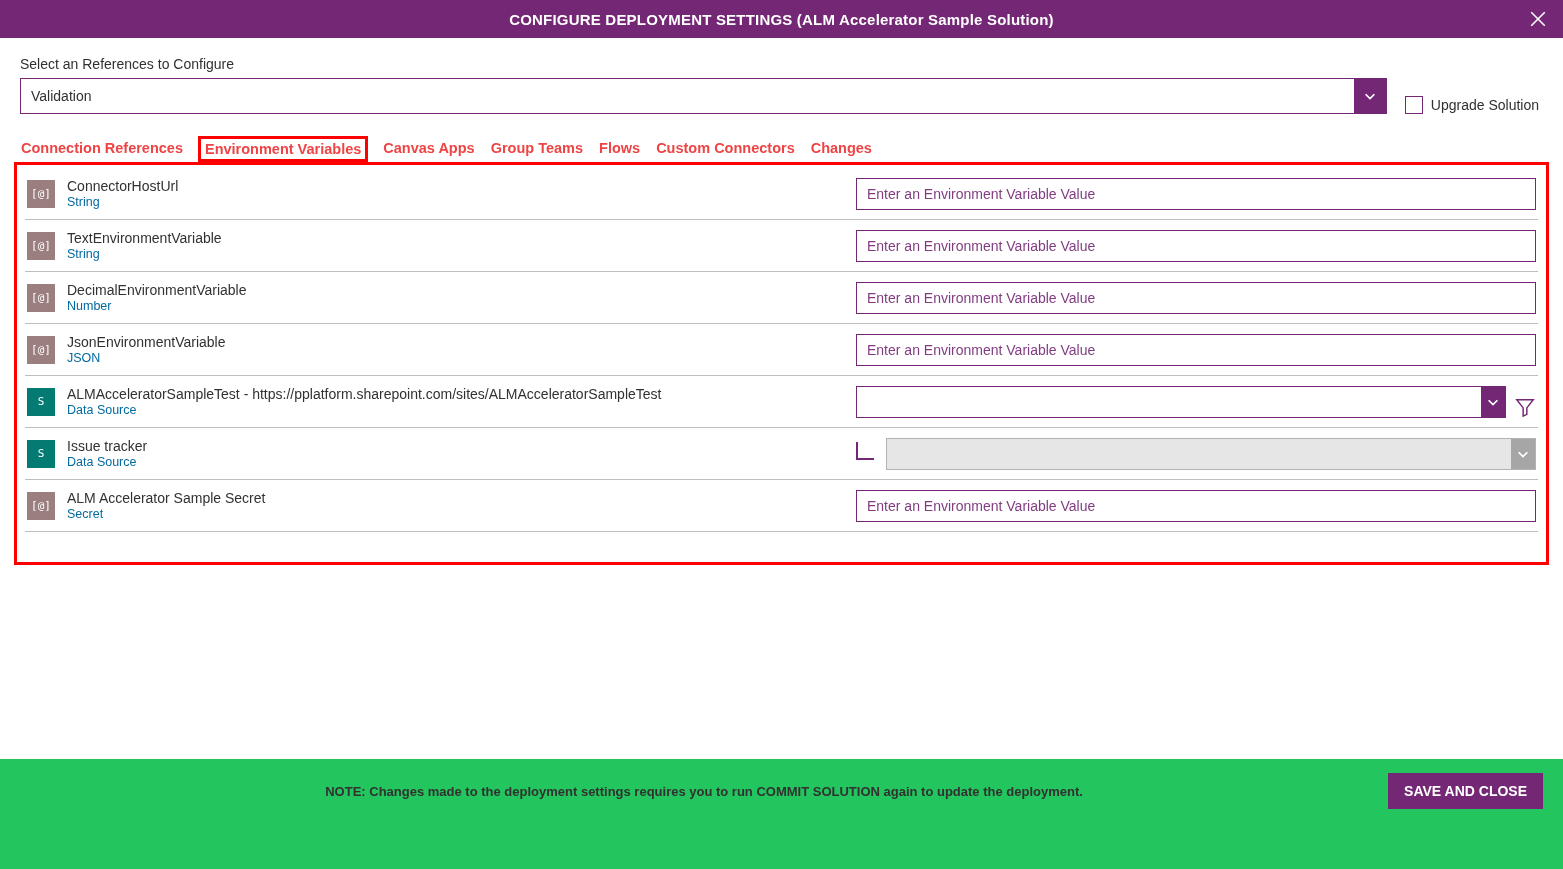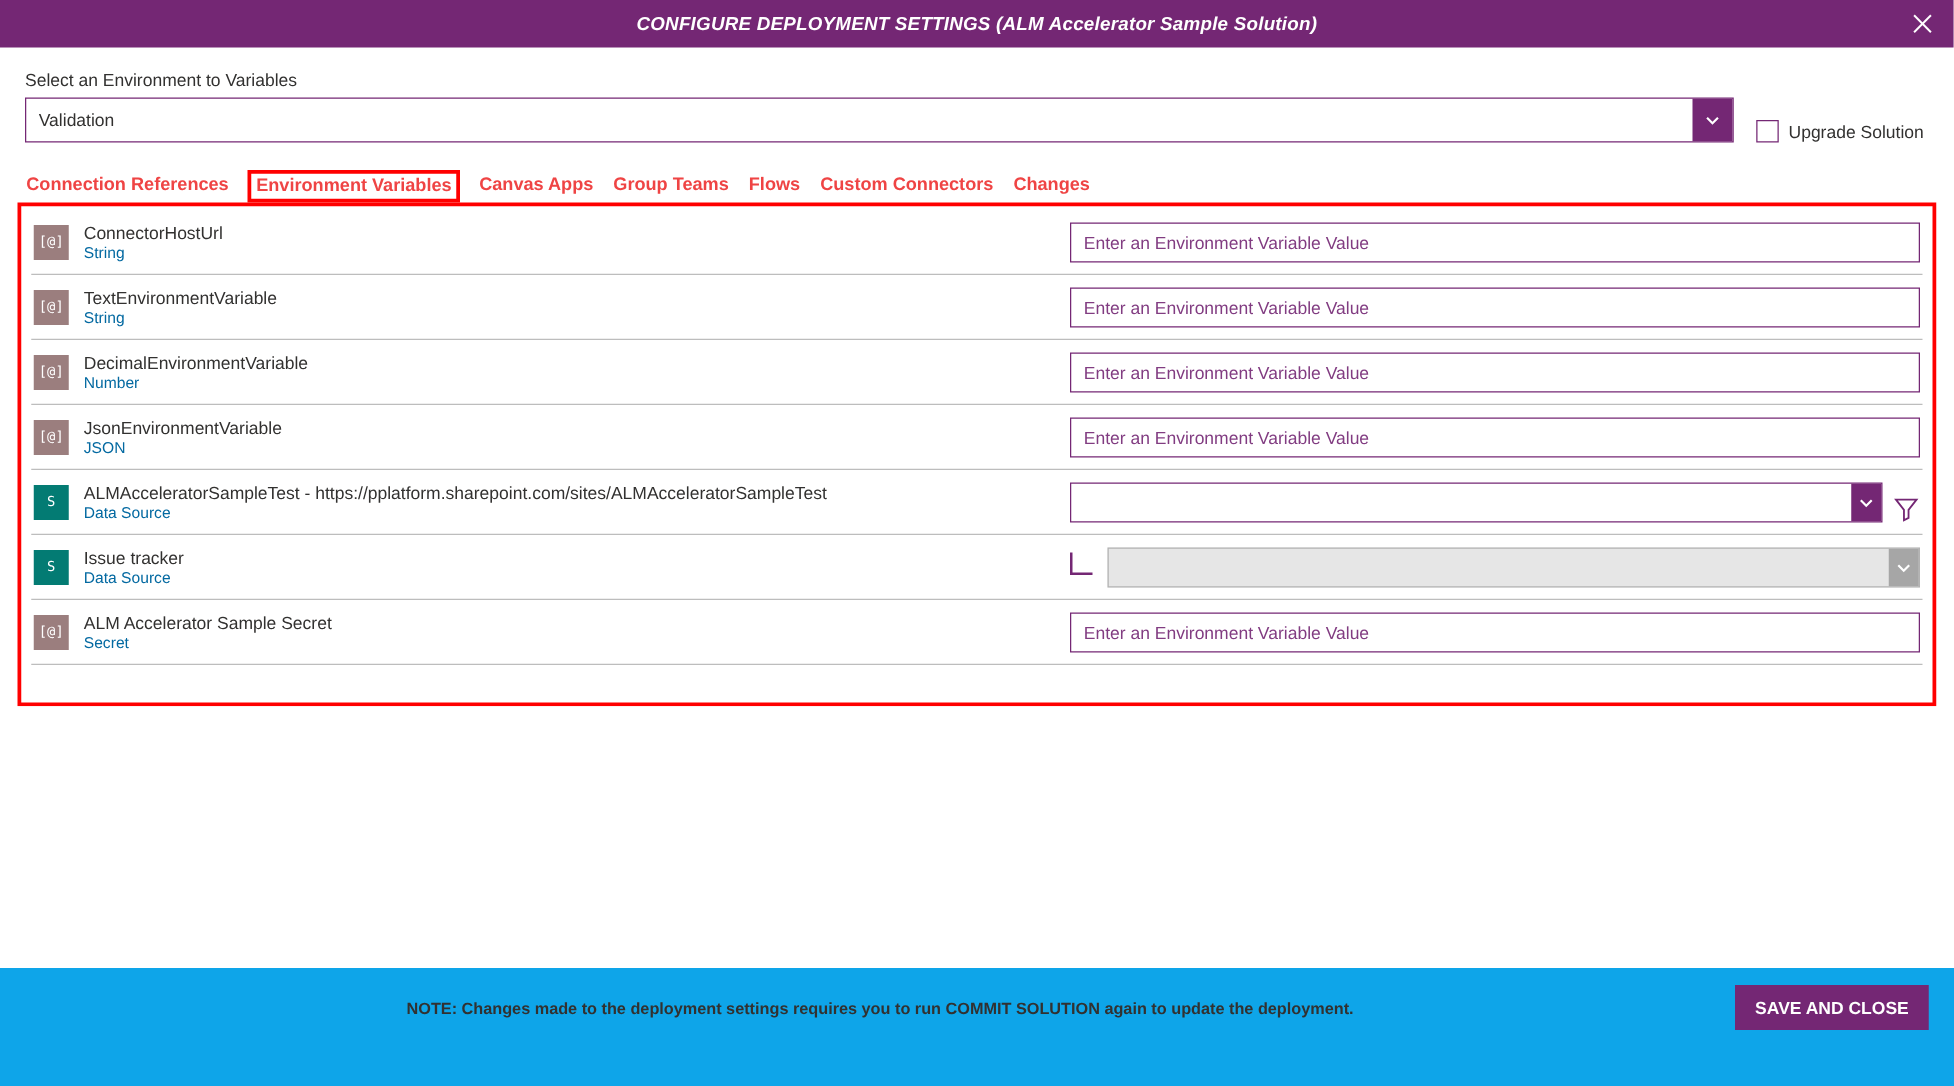--- a/index.html
+++ b/index.html
@@ -6,21 +6,20 @@
   body { font-family: "Segoe UI", -apple-system, BlinkMacSystemFont, sans-serif; font-size: 14px; color: #323130; background: #fff; }
 
   .header-bar {
     background: #742774;
     color: #fff;
     height: 38px;
     display: flex;
     align-items: center;
     justify-content: center;
     position: relative;
-    font-style: italic;
   }
   .header-title { font-size: 15px; font-weight: 600; letter-spacing: 0.2px; }
   .close-icon {
     position: absolute;
     right: 16px;
     top: 50%;
     transform: translateY(-50%);
     width: 18px; height: 18px;
     cursor: pointer;
   }
@@ -152,22 +151,22 @@
     background: #e6e6e6;
     border: 1px solid #b3b3b3;
   }
   .ds-select.disabled .ds-select-btn { background: #a6a6a6; }
 
   .footer {
     position: fixed;
     bottom: 0; left: 0; right: 0;
     display: flex;
     align-items: center;
-    padding: 14px 20px 45px 20px;
-    background: #0ea5e9;
+    padding: 14px 20px 60px 20px;
+    background: #22c55e;
   }
   .footer-note {
     flex: 1;
     text-align: center;
     font-size: 13px;
     font-weight: 600;
     color: #323130;
   }
   .save-btn {
     background: #742774;
@@ -186,21 +185,21 @@
   <div class="header-title">CONFIGURE DEPLOYMENT SETTINGS (ALM Accelerator Sample Solution)</div>
   <div class="close-icon">
     <svg viewBox="0 0 16 16" stroke="#fff" stroke-width="1.4" fill="none">
         <line x1="2" y1="2" x2="14" y2="14"></line>
         <line x1="14" y1="2" x2="2" y2="14"></line>
       </svg>
   </div>
 </div>
 
 <div class="content">
-  <div class="field-label">Select an Environment to Variables</div>
+  <div class="field-label">Select an References to Configure</div>
   <div class="env-row">
     <div class="env-select">
       <input class="env-select-val" value="Validation" style="">
       <div class="env-select-btn">
         <span class="chev-down">
           <svg viewBox="0 0 16 16" stroke="#fff" stroke-width="2" fill="none">
               <polyline points="3,6 8,11 13,6"></polyline>
             </svg>
         </span>
       </div>

